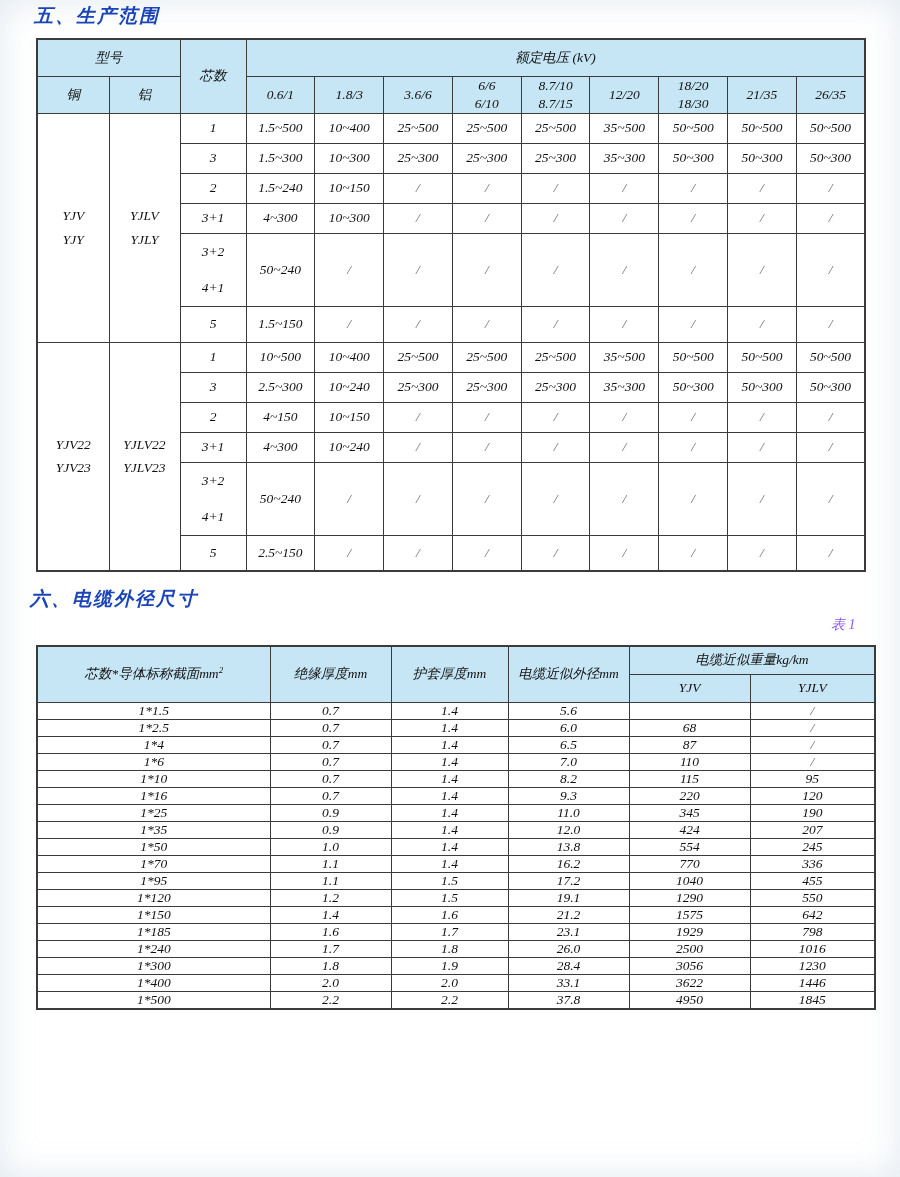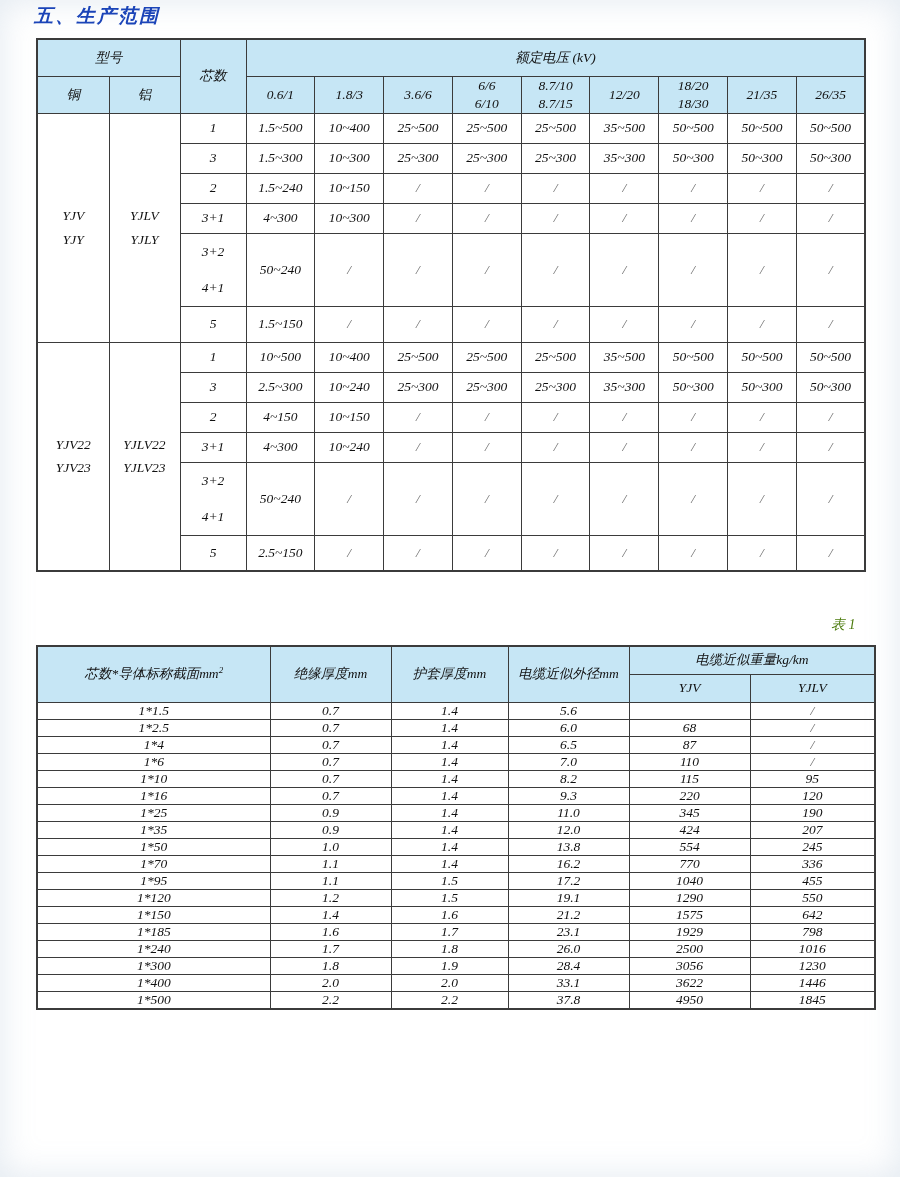--- a/index.html
+++ b/index.html
@@ -25,21 +25,21 @@
   }
   #title5{left:34px;top:3px;}
   #title6{left:30px;top:586px;}
   .subtitle{
     position:absolute;left:533px;top:613px;
     font-family:"Liberation Sans","DejaVu Sans",sans-serif;
     font-weight:bold;font-size:17px;color:#101010;white-space:nowrap;
   }
   .tbl-label{
     position:absolute;left:831px;top:616px;
-    font-size:14px;color:#4d7c0f;white-space:nowrap;
+    font-size:14px;color:#8b5cf6;white-space:nowrap;
   }
   table.doc{
     position:absolute;
     border-collapse:collapse;
     table-layout:fixed;
     border:2px solid var(--border,#3b3b3b);
     font-size:13.5px;
   }
   #prod-table{left:36px;top:38px;width:828px;}
   #dia-table{left:36px;top:645px;width:838px;}
@@ -258,20 +258,21 @@
           <td class="slash">/</td>
           <td class="slash">/</td>
           <td class="slash">/</td>
           <td class="slash">/</td>
           <td class="slash">/</td>
           <td class="slash">/</td>
         </tr>
       </tbody>
     </table>
 
+  <div class="sec-title" id="title6">六、电缆外径尺寸</div>
 
 
   <div class="tbl-label">表 1</div>
 
   <table class="doc" id="dia-table">
       <colgroup>
         <col style="width: 233px;">
         <col style="width: 121px;">
         <col style="width: 117px;">
         <col style="width: 121px;">

